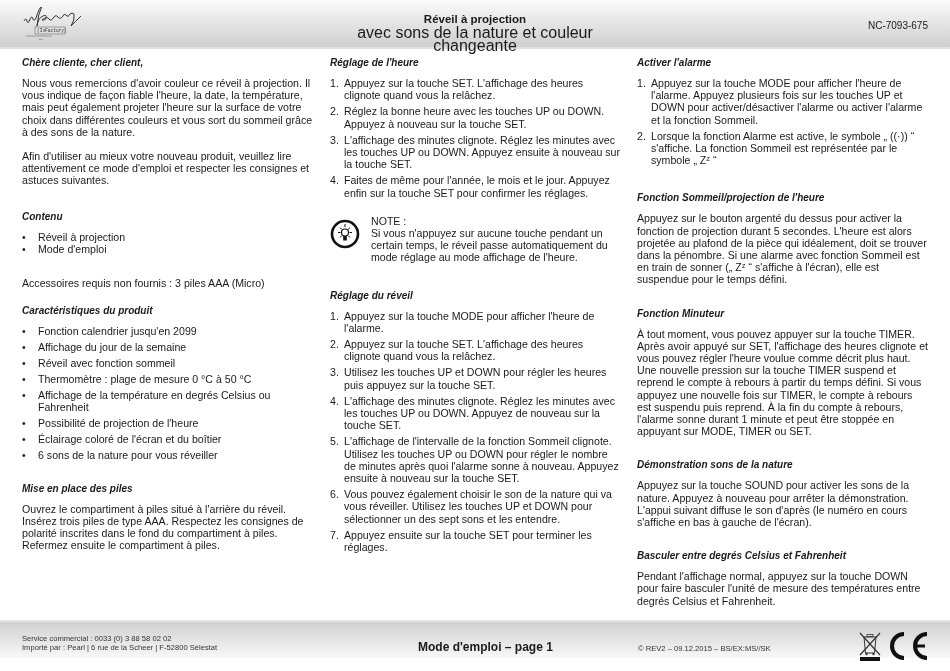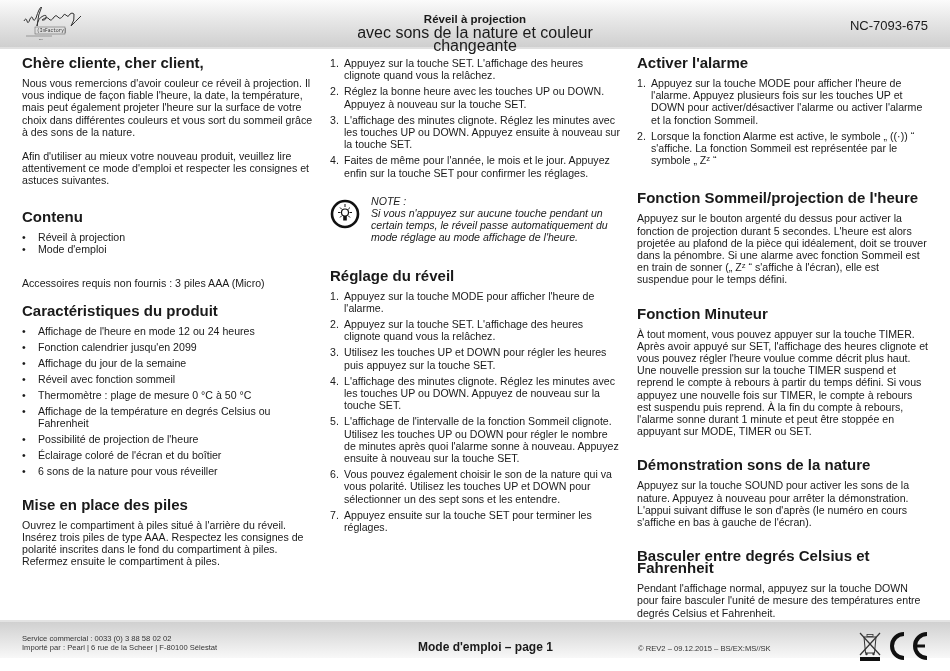--- a/index.html
+++ b/index.html
@@ -9,41 +9,41 @@
   .header {
     position: absolute; left: 0; top: 0; width: 950px; height: 49px;
     background: linear-gradient(to bottom, #fbfbfb 0%, #e6e6e6 45%, #cfcfcf 100%);
     border-bottom: 2px solid #e0e0e0;
   }
   .logo { position: absolute; left: 20px; top: 7px; width: 70px; height: 36px; }
   .logo svg { width: 70px; height: 36px; }
   .title-block { position: absolute; left: 320px; top: 13px; width: 310px; text-align: center; }
   .title-main { font-weight: bold; font-size: 11.5px; line-height: 13px; }
   .title-sub { font-size: 16px; line-height: 13px; }
-  .model { position: absolute; right: 22px; top: 20px; font-size: 13px; }
+  .model { position: absolute; right: 22px; top: 20px; font-size: 10px; }
 
   .col { position: absolute; top: 57px; }
   .col1 { left: 22px; width: 292px; }
   .col2 { left: 330px; width: 292px; }
   .col3 { left: 637px; width: 292px; }
 
-  h3 { font-size: 15px; font-weight: bold; line-height: 12px; margin-bottom: 8px; }
+  h3 { font-size: 10px; font-weight: bold; line-height: 12px; margin-bottom: 8px; font-style: italic; }
   p { margin-bottom: 12px; }
   .gap-big { height: 12px; }
 
   ul.bullets { list-style: none; margin-bottom: 12px; }
   ul.bullets li { position: relative; padding-left: 16px; }
   ul.bullets li::before { content: "•"; position: absolute; left: 0; top: 0; }
   ul.bullets.spaced li { margin-bottom: 3.7px; }
 
   ol.steps { list-style: none; margin-bottom: 12px; }
   ol.steps li { position: relative; padding-left: 14px; margin-bottom: 4px; }
   ol.steps li .num { position: absolute; left: 0; top: 0; }
 
-  .note { position: relative; padding-left: 41px; font-style: italic; margin-top: 16px; }
+  .note { position: relative; padding-left: 41px; margin-top: 16px; }
   .note-icon { position: absolute; left: 0; top: 4px; width: 30px; height: 30px; }
 
   .footer {
     position: absolute; left: 0; top: 620px; width: 950px; height: 38px;
     background: linear-gradient(to bottom, #d0d0d0 0%, #e6e6e6 55%, #f8f8f8 100%);
     border-top: 2px solid #e3e3e3;
   }
   .footer-left { position: absolute; left: 22px; top: 12px; font-size: 7.6px; line-height: 9.4px; color: #333; }
   .footer-center { position: absolute; left: 418px; top: 19px; font-weight: bold; font-size: 12px; }
   .footer-rev { position: absolute; left: 638px; top: 21px; font-size: 7.6px; color: #333; }
@@ -77,36 +77,36 @@
   <div class="gap-big"></div>
   <h3>Contenu</h3>
   <ul class="bullets">
     <li>Réveil à projection</li>
     <li>Mode d'emploi</li>
   </ul>
   <p style="margin-top:22px">Accessoires requis non fournis : 3 piles AAA (Micro)</p>
   <div style="height:4px"></div>
   <h3>Caractéristiques du produit</h3>
   <ul class="bullets spaced">
-    <li>Affichage de l'heure en mode 12 ou 24 heures</li>
     <li>Fonction calendrier jusqu'en 2099</li>
     <li>Affichage du jour de la semaine</li>
     <li>Réveil avec fonction sommeil</li>
     <li>Thermomètre : plage de mesure 0 °C à 50 °C</li>
     <li>Affichage de la température en degrés Celsius ou Fahrenheit</li>
     <li>Possibilité de projection de l'heure</li>
     <li>Éclairage coloré de l'écran et du boîtier</li>
     <li>6 sons de la nature pour vous réveiller</li>
   </ul>
   <div style="height:10px"></div>
   <h3>Mise en place des piles</h3>
   <p>Ouvrez le compartiment à piles situé à l'arrière du réveil. Insérez trois piles de type AAA. Respectez les consignes de polarité inscrites dans le fond du compartiment à piles. Refermez ensuite le compartiment à piles.</p>
 </div>
 
 <div class="col col2">
+  <h3>Réglage de l'heure</h3>
   <ol class="steps">
     <li><span class="num">1.</span><span>Appuyez sur la touche SET. L'affichage des heures clignote quand vous la relâchez.</span></li>
     <li><span class="num">2.</span><span>Réglez la bonne heure avec les touches UP ou DOWN. Appuyez à nouveau sur la touche SET.</span></li>
     <li><span class="num">3.</span><span>L'affichage des minutes clignote. Réglez les minutes avec les touches UP ou DOWN. Appuyez ensuite à nouveau sur la touche SET.</span></li>
     <li><span class="num">4.</span><span>Faites de même pour l'année, le mois et le jour. Appuyez enfin sur la touche SET pour confirmer les réglages.</span></li>
   </ol>
   <div class="note">
     <svg class="note-icon" viewBox="0 0 30 30">
       <circle cx="15" cy="15" r="13" fill="none" stroke="#111" stroke-width="2.6"></circle>
       <circle cx="15" cy="13.5" r="3.5" fill="none" stroke="#111" stroke-width="1.2"></circle>
@@ -123,21 +123,21 @@
     <div>Si vous n'appuyez sur aucune touche pendant un certain temps, le réveil passe automatiquement du mode réglage au mode affichage de l'heure.</div>
   </div>
   <div style="height:26px"></div>
   <h3>Réglage du réveil</h3>
   <ol class="steps">
     <li><span class="num">1.</span><span>Appuyez sur la touche MODE pour afficher l'heure de l'alarme.</span></li>
     <li><span class="num">2.</span><span>Appuyez sur la touche SET. L'affichage des heures clignote quand vous la relâchez.</span></li>
     <li><span class="num">3.</span><span>Utilisez les touches UP et DOWN pour régler les heures puis appuyez sur la touche SET.</span></li>
     <li><span class="num">4.</span><span>L'affichage des minutes clignote. Réglez les minutes avec les touches UP ou DOWN. Appuyez de nouveau sur la touche SET.</span></li>
     <li><span class="num">5.</span><span>L'affichage de l'intervalle de la fonction Sommeil clignote. Utilisez les touches UP ou DOWN pour régler le nombre de minutes après quoi l'alarme sonne à nouveau. Appuyez ensuite à nouveau sur la touche SET.</span></li>
-    <li><span class="num">6.</span><span>Vous pouvez également choisir le son de la nature qui va vous polarité. Utilisez les touches UP et DOWN pour sélectionner un des sept sons et les entendre.</span></li>
+    <li><span class="num">6.</span><span>Vous pouvez également choisir le son de la nature qui va vous réveiller. Utilisez les touches UP et DOWN pour sélectionner un des sept sons et les entendre.</span></li>
     <li><span class="num">7.</span><span>Appuyez ensuite sur la touche SET pour terminer les réglages.</span></li>
   </ol>
 </div>
 
 <div class="col col3">
   <h3>Activer l'alarme</h3>
   <ol class="steps">
     <li><span class="num">1.</span><span>Appuyez sur la touche MODE pour afficher l'heure de l'alarme. Appuyez plusieurs fois sur les touches UP et DOWN pour activer/désactiver l'alarme ou activer l'alarme et la fonction Sommeil.</span></li>
     <li><span class="num">2.</span><span>Lorsque la fonction Alarme est active, le symbole „ ((·)) “ s'affiche. La fonction Sommeil est représentée par le symbole „ Zᶻ “</span></li>
   </ol>
@@ -151,21 +151,21 @@
   <h3>Démonstration sons de la nature</h3>
   <p>Appuyez sur la touche SOUND pour activer les sons de la nature. Appuyez à nouveau pour arrêter la démonstration. L'appui suivant diffuse le son d'après (le numéro en cours s'affiche en bas à gauche de l'écran).</p>
   <div style="height:10px"></div>
   <h3>Basculer entre degrés Celsius et Fahrenheit</h3>
   <p>Pendant l'affichage normal, appuyez sur la touche DOWN pour faire basculer l'unité de mesure des températures entre degrés Celsius et Fahrenheit.</p>
 </div>
 
 <div class="footer">
   <div class="footer-left">
     <div>Service commercial : 0033 (0) 3 88 58 02 02</div>
-    <div>Importé par : Pearl | 6 rue de la Scheer | F-80100 Sélestat</div>
+    <div>Importé par : Pearl | 6 rue de la Scheer | F-52800 Sélestat</div>
   </div>
   <div class="footer-center">Mode d'emploi – page 1</div>
   <div class="footer-rev">© REV2 – 09.12.2015 – BS/EX:MS//SK</div>
   <svg class="weee" viewBox="0 0 24 32">
     <path d="M6 6 h12 l-1.5 16 h-9 z" fill="none" stroke="#333" stroke-width="1"></path>
     <rect x="9" y="3.5" width="6" height="2" fill="none" stroke="#333" stroke-width="0.8"></rect>
     <circle cx="8.5" cy="23" r="1.2" fill="#333"></circle>
     <circle cx="15.5" cy="23" r="1.2" fill="#333"></circle>
     <line x1="2" y1="2" x2="22" y2="24" stroke="#333" stroke-width="1.2"></line>
     <line x1="22" y1="2" x2="2" y2="24" stroke="#333" stroke-width="1.2"></line>

